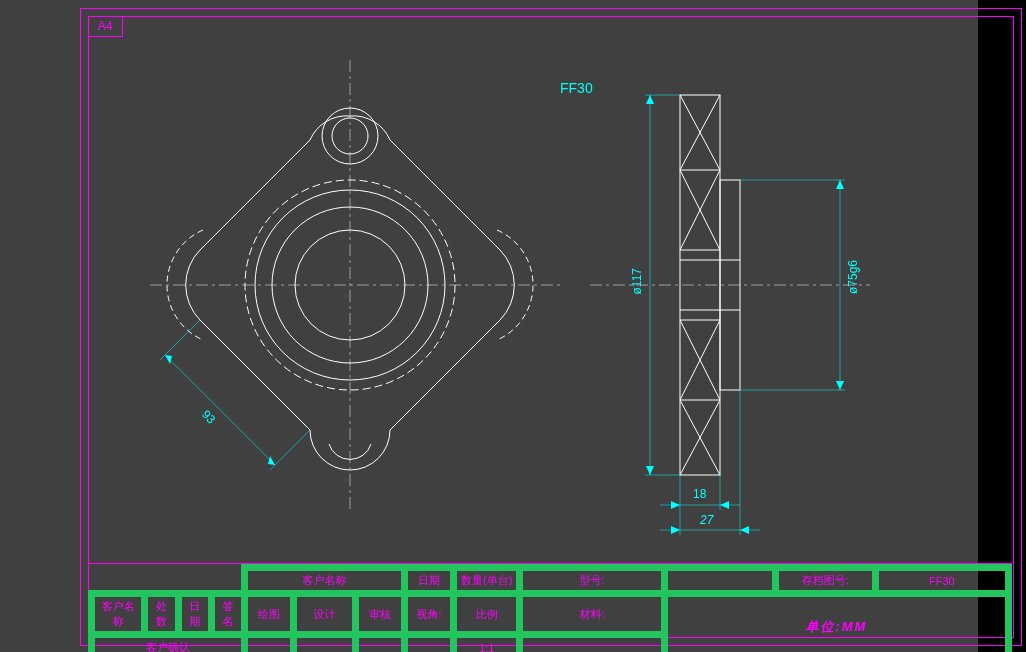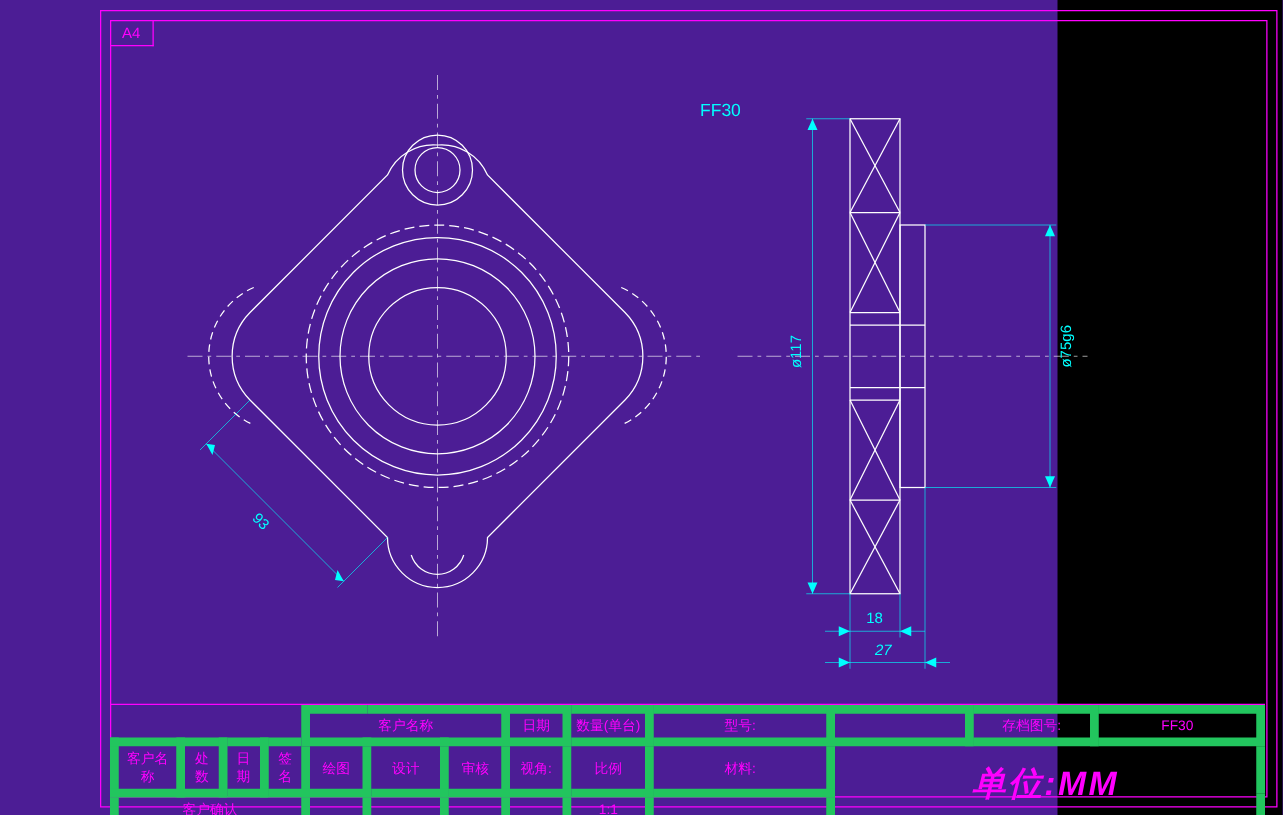--- a/index.html
+++ b/index.html
@@ -4,23 +4,23 @@
 <style>
   body {
     margin: 0;
     padding: 0;
     background: #000;
     font-family: Arial, sans-serif;
     overflow: hidden;
   }
   .canvas {
     position: relative;
-    width: 846px;
+    width: 978px;
     height: 652px;
-    background: #4c1d95;
+    background: #404040;
   }
   .frame-outer {
     position: absolute;
     left: 80px;
     top: 8px;
     width: 940px;
     height: 636px;
     border: 1px solid #ff00ff;
   }
   .frame-inner {
@@ -83,21 +83,21 @@
     vertical-align: middle;
   }
   .title-block table {
     border-collapse: collapse;
     width: 100%;
     height: 100%;
     table-layout: fixed;
   }
   .big-unit {
     color: #ff00ff;
-    font-size: 27px;
+    font-size: 13px;
     font-weight: bold;
     font-style: italic;
     letter-spacing: 2px;
     text-align: center;
   }
   svg {
     position: absolute;
     left: 0;
     top: 0;
   }

